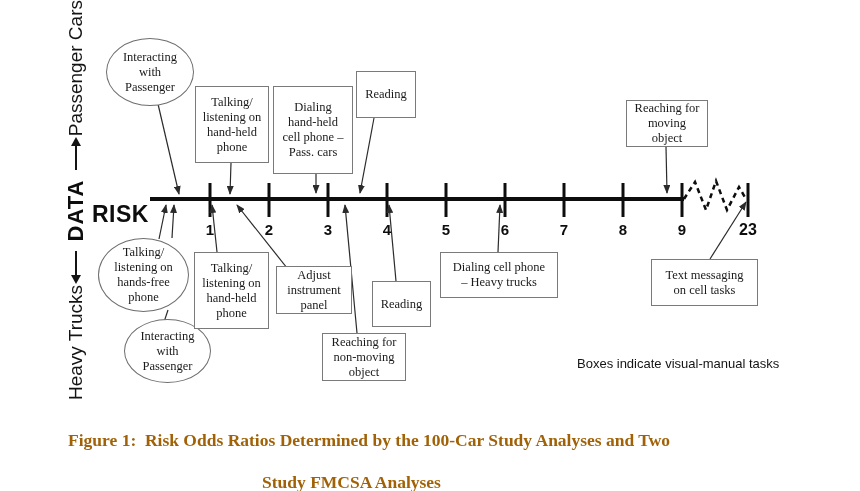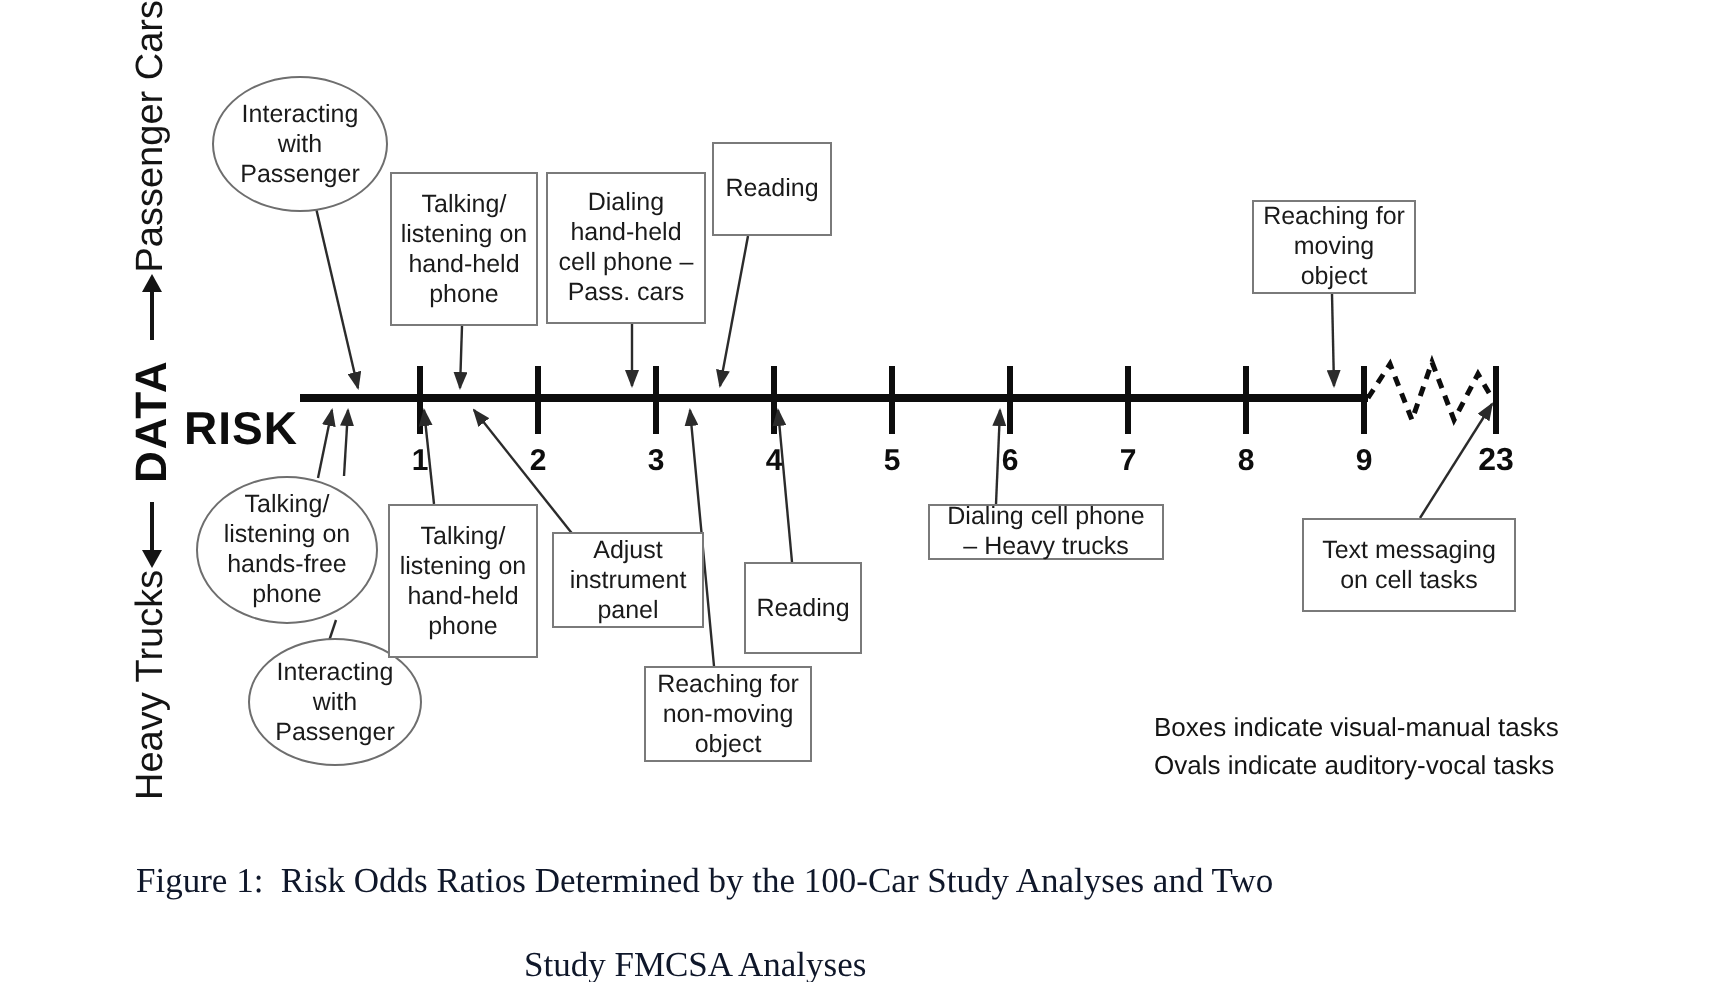--- a/index.html
+++ b/index.html
@@ -1,40 +1,40 @@
 <!DOCTYPE html>
 <html><head>
 <meta charset="utf-8">
 <style>
   html,body{margin:0;padding:0;background:#fff;}
   #page{position:relative;width:860px;height:491px;background:#fff;overflow:hidden;
         font-family:"Liberation Sans",sans-serif;color:#111;}
   #diagram-svg{position:absolute;left:0;top:0;z-index:1;}
   .task{position:absolute;z-index:3;display:flex;align-items:center;justify-content:center;
         text-align:center;background:#fff;border:1px solid #7a7a7a;
-        font-size:12.5px;line-height:1.2;color:#1a1a1a;white-space:pre-line;box-sizing:border-box;}
+        font-size:12.5px;line-height:1.2;color:#1a1a1a;white-space:pre-line;box-sizing:border-box;font-family:Liberation Serif, serif;}
   .task.oval{border-radius:50%;border-color:#6e6e6e;}
   #risk-label{position:absolute;left:92px;top:201px;z-index:2;font-weight:bold;
         font-size:23px;letter-spacing:0.5px;color:#0d0d0d;}
   #vaxis{position:absolute;left:58px;top:0;width:36px;height:400px;z-index:2;}
   #vaxis-inner{position:absolute;left:0;top:0;width:400px;height:36px;
         transform:translateY(400px) rotate(-90deg);transform-origin:0 0;
         display:flex;align-items:center;justify-content:space-between;}
   .vaxis-end{font-size:19px;color:#141414;white-space:nowrap;}
   .vaxis-center{font-size:22px;font-weight:bold;color:#0d0d0d;letter-spacing:1px;}
   .harrow{position:relative;width:24px;height:0;border-top:2.5px solid #141414;flex:none;}
   .harrow.to-left::before{content:"";position:absolute;left:-9px;top:-6.5px;width:0;height:0;
         border-top:5px solid transparent;border-bottom:5px solid transparent;border-right:9px solid #141414;}
   .harrow.to-right::before{content:"";position:absolute;right:-9px;top:-6.5px;width:0;height:0;
         border-top:5px solid transparent;border-bottom:5px solid transparent;border-left:9px solid #141414;}
   .legend-line{position:absolute;left:577px;z-index:2;font-size:13px;color:#141414;}
   #legend-boxes{top:356px;}
   #legend-ovals{top:375px;}
-  .caption{position:absolute;z-index:2;font-family:"Liberation Serif",serif;font-weight:normal;
-        font-size:17.5px;color:#0f172a;white-space:pre;}
+  .caption{position:absolute;z-index:2;font-family:"Liberation Serif",serif;font-weight:bold;
+        font-size:17.5px;color:#a16207;white-space:pre;}
   #caption-line1{left:68px;top:430px;}
   #caption-line2{left:262px;top:472px;}
 </style>
 </head>
 <body>
 
 <div id="page">
 
   <svg id="diagram-svg" width="860" height="491" viewBox="0 0 860 491">
       <defs>
@@ -93,21 +93,21 @@
   </div>
 
   <div id="tasks-layer">
       <div class="task oval" style="left: 106px; top: 38px; width: 88px; height: 68px;">Interacting
 with
 Passenger</div>
       <div class="task box" style="left: 195px; top: 86px; width: 74px; height: 77px;">Talking/
 listening on
 hand-held
 phone</div>
-      <div class="task box" style="left: 273px; top: 86px; width: 80px; height: 76px;">Dialing
+      <div class="task box" style="left: 273px; top: 86px; width: 80px; height: 88px;">Dialing
 hand-held
 cell phone –
 Pass. cars</div>
       <div class="task box" style="left: 356px; top: 71px; width: 60px; height: 47px;">Reading</div>
       <div class="task box" style="left: 626px; top: 100px; width: 82px; height: 47px;">Reaching for
 moving
 object</div>
       <div class="task oval" style="left: 98px; top: 238px; width: 91px; height: 74px;">Talking/
 listening on
 hands-free
@@ -119,24 +119,23 @@
 listening on
 hand-held
 phone</div>
       <div class="task box" style="left: 276px; top: 266px; width: 76px; height: 48px;">Adjust
 instrument
 panel</div>
       <div class="task box" style="left: 322px; top: 333px; width: 84px; height: 48px;">Reaching for
 non-moving
 object</div>
       <div class="task box" style="left: 372px; top: 281px; width: 59px; height: 46px;">Reading</div>
-      <div class="task box" style="left: 464px; top: 252px; width: 118px; height: 28px;">Dialing cell phone
+      <div class="task box" style="left: 440px; top: 252px; width: 118px; height: 46px;">Dialing cell phone
 – Heavy trucks</div>
       <div class="task box" style="left: 651px; top: 259px; width: 107px; height: 47px;">Text messaging
 on cell tasks</div>
     </div>
 
   <div id="legend-boxes" class="legend-line">Boxes indicate visual-manual tasks</div>
-  <div id="legend-ovals" class="legend-line">Ovals indicate auditory-vocal tasks</div>
 
   <div id="caption-line1" class="caption">Figure 1:  Risk Odds Ratios Determined by the 100-Car Study Analyses and Two</div>
   <div id="caption-line2" class="caption">Study FMCSA Analyses</div>
 </div>
 
 </body></html>

